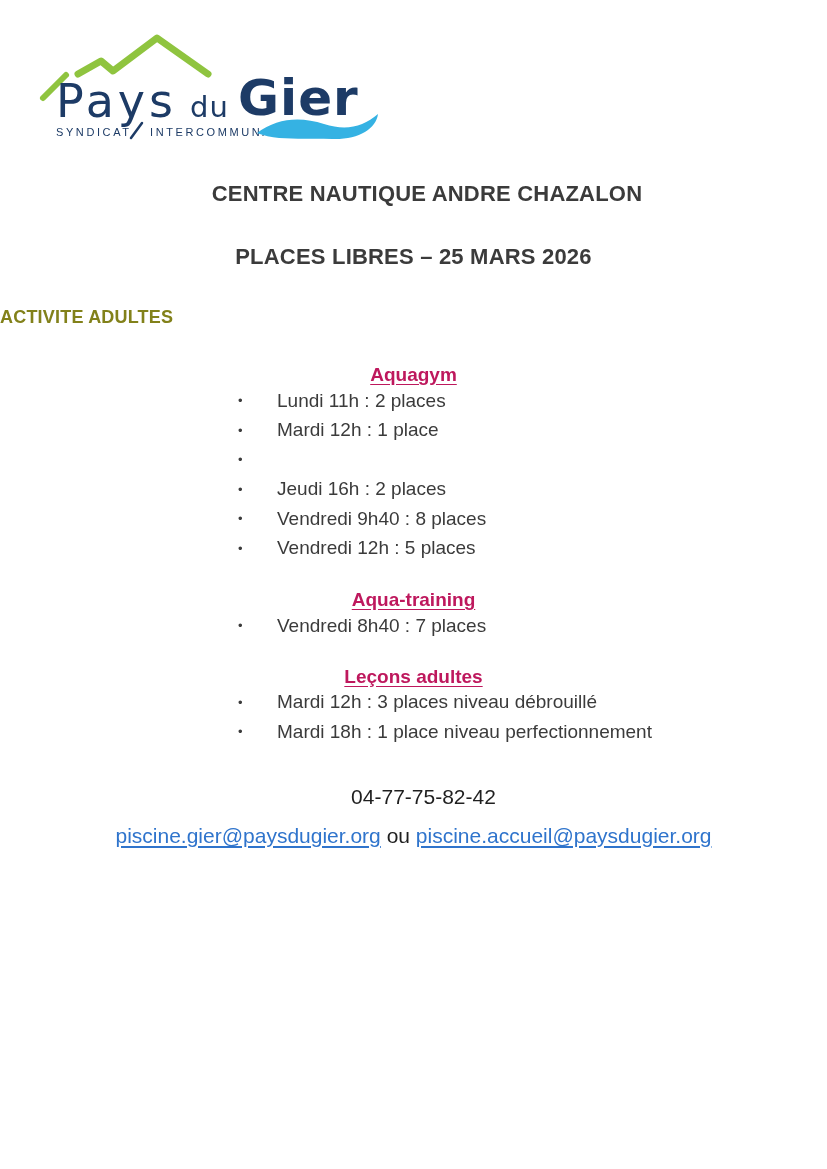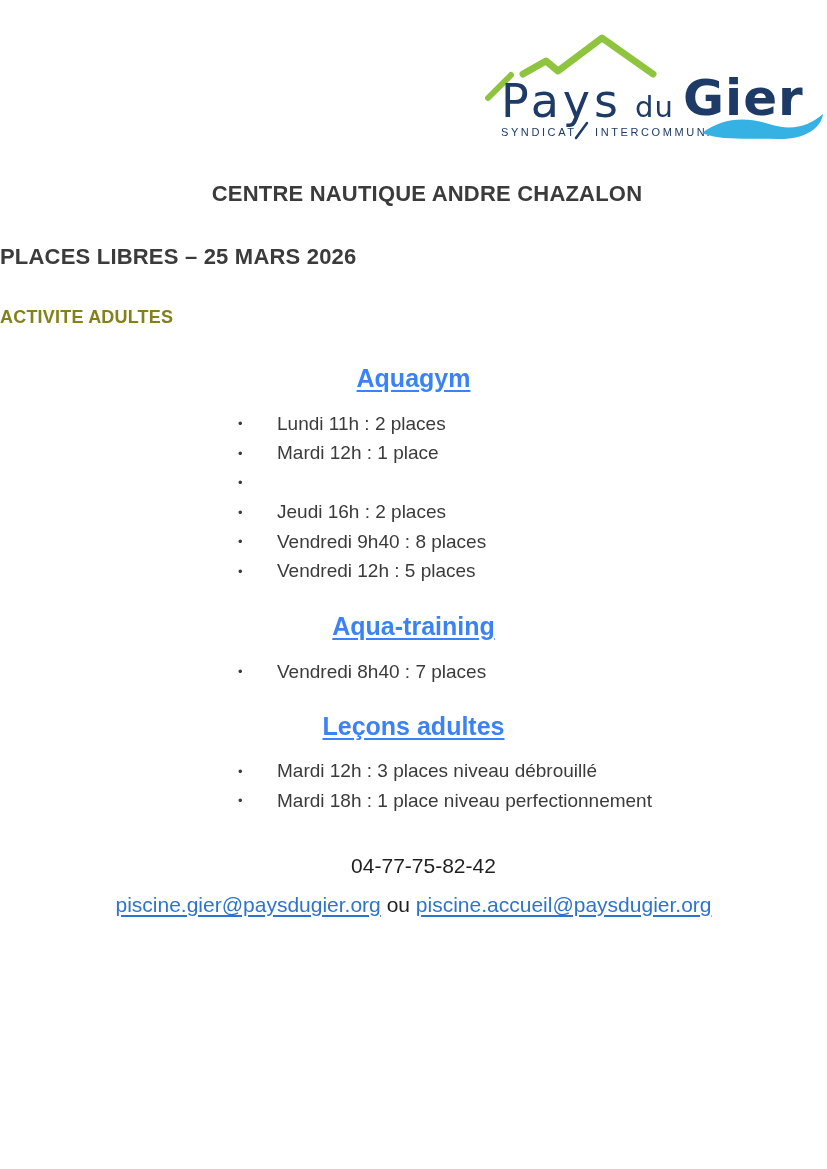--- a/index.html
+++ b/index.html
@@ -11,38 +11,38 @@
     --green:#8fc43f;
     --wave_blue:#35b2e3;
     --page_bg:#ffffff;
   }
   html,body{margin:0;padding:0;background:#efefef;}
   .page{
     width:827px;height:1169px;margin:0 auto;background:var(--page_bg);
     font-family:"Liberation Sans","DejaVu Sans",sans-serif;
     overflow:hidden;position:relative;
   }
-  .logo-wrap{display:flex;justify-content:flex-end;padding-top:30px;padding-left:32px;}
+  .logo-wrap{display:flex;justify-content:flex-start;padding-top:30px;padding-left:32px;}
   .logo-svg{width:350px;height:117px;display:block;}
   .logo-brand{fill:var(--navy);font-family:"DejaVu Sans","Liberation Sans",sans-serif;}
   .logo-tagline{fill:var(--navy);font-family:"Liberation Sans",sans-serif;}
   .doc-title{
     margin:34px 0 0;text-align:center;font-size:22px;font-weight:bold;
     color:var(--text_dark);letter-spacing:0.2px;padding-left:27px;
   }
   .doc-subtitle{
-    margin:37px 0 0;text-align:left;font-size:22px;font-weight:bold;
+    margin:37px 0 0;text-align:center;font-size:22px;font-weight:bold;
     color:var(--text_dark);letter-spacing:0.2px;
   }
   .doc-category{
     margin:37px 0 0;text-align:left;font-size:18px;font-weight:bold;
     color:var(--olive);letter-spacing:0.2px;
   }
   .section-heading{
-    margin:16px;text-align:center;font-size:25px;font-weight:bold;color:#3b82f6;
+    margin:0;text-align:center;font-size:19px;font-weight:bold;color:#be185d;
     text-decoration:underline;text-underline-offset:3px;
   }
   .sh-1{margin-top:36px;}
   .sh-2{margin-top:26px;}
   .sh-3{margin-top:25px;}
   ul.schedule{list-style:none;margin:0;padding:0 0 0 238px;}
   .ul-1{margin-top:30px;}
   .ul-2{margin-top:29px;}
   .ul-3{margin-top:32px;}
   ul.schedule li{

